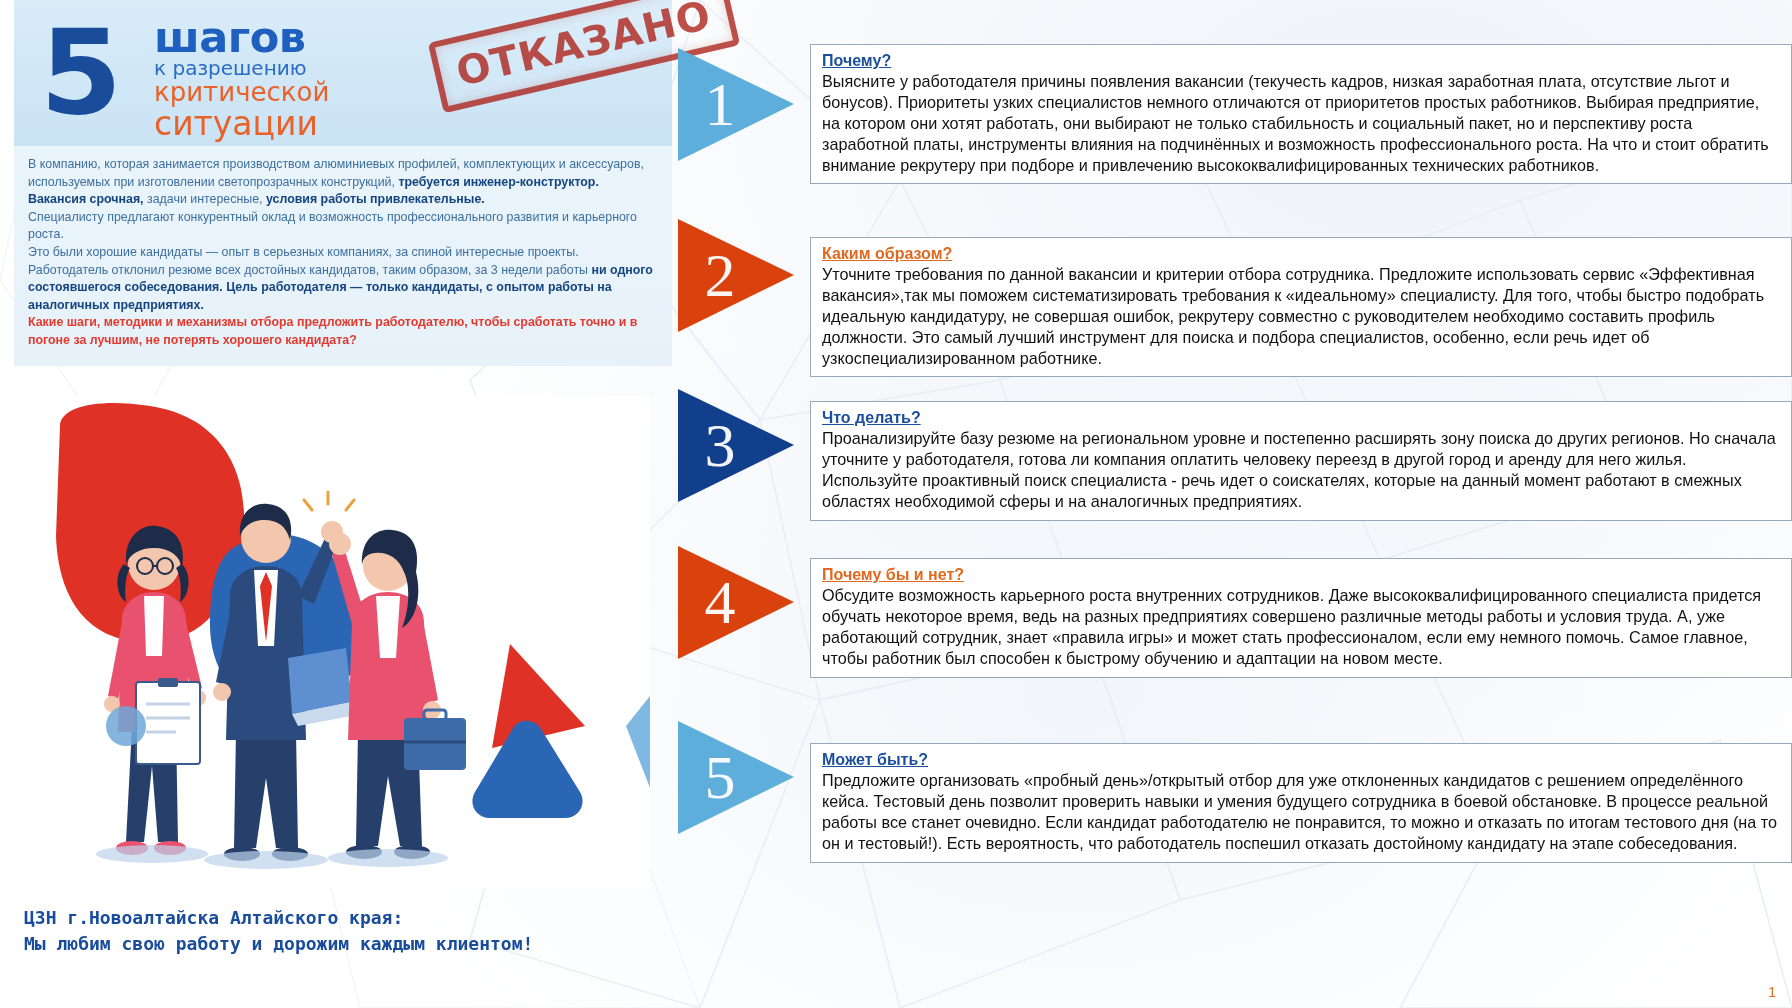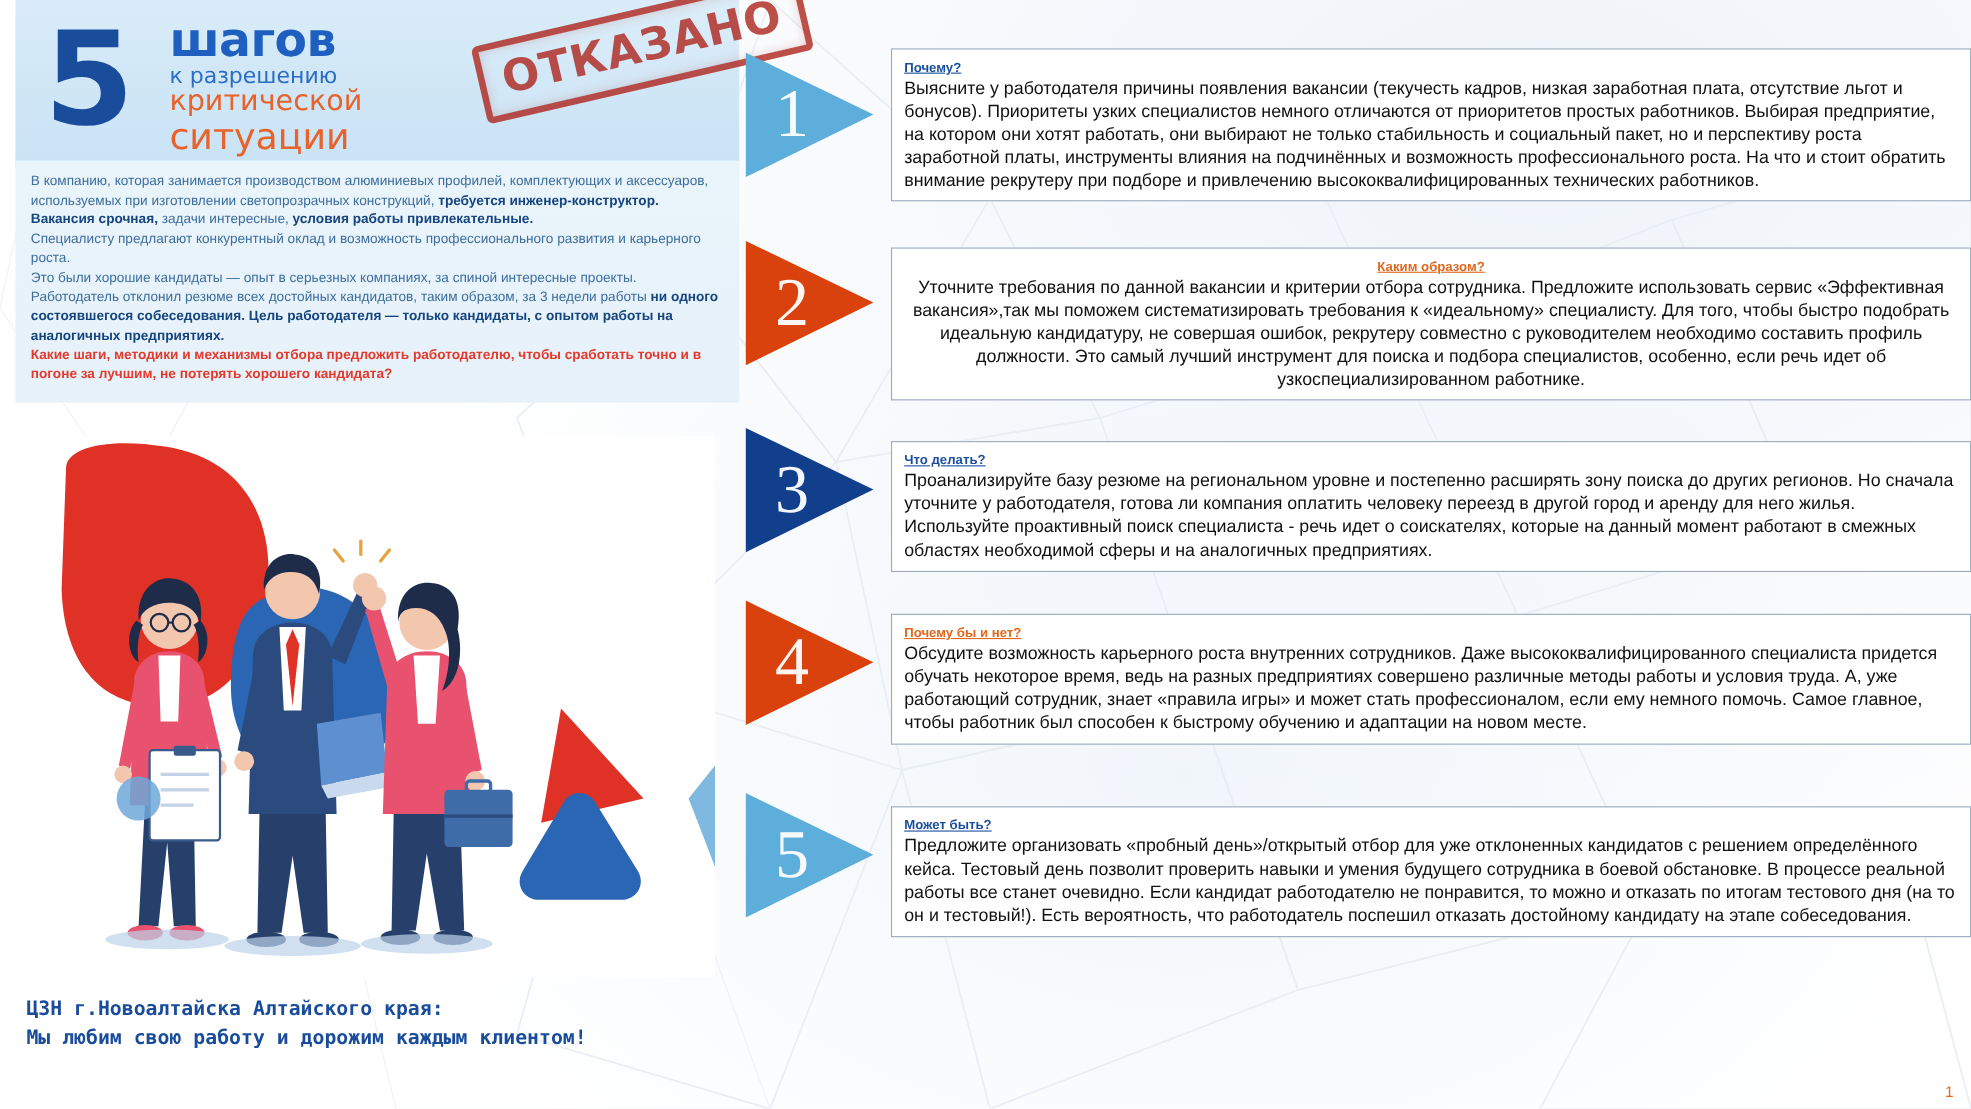--- a/index.html
+++ b/index.html
@@ -83,21 +83,21 @@
     position: absolute; left: 0; top: 0; width: 100%; height: 100%;
     display: flex; align-items: center; justify-content: center;
     color: #ffffff; font-size: 62px; font-family: "Liberation Serif", serif;
     font-weight: 300; padding-right: 34px; opacity: 0.95;
   }
   .box {
     flex: 1; border: 1px solid #98a8bd; background: #ffffff;
     padding: 7px 11px 8px 11px; margin-left: 8px;
   }
   .box .ttl {
-    font-size: 12px; font-weight: bold; text-decoration: underline;
+    font-size: 16px; font-weight: bold; text-decoration: underline;
     display: inline-block; margin-bottom: 1px;
   }
   .ttl.blue { color: #1b4f9c; }
   .ttl.orange { color: #e0681f; }
   .box .body { font-size: 16.2px; line-height: 1.29; color: #111111; }
 
   #page-num {
     position: absolute; right: 16px; bottom: 8px;
     font-size: 14px; color: #e0681f; font-family: "Liberation Sans", sans-serif;
   }
@@ -287,21 +287,21 @@
 
     <div class="step" style="top:213px;">
       <div class="tri-wrap">
         <div class="tri">
           <svg width="128" height="125" viewBox="0 0 128 125">
             <path d="M6 6 L122 62 L6 119 Z" fill="#D9420C"></path>
           </svg>
           <div class="tri-num">2</div>
         </div>
       </div>
-      <div class="box" style="margin-top:12px;text-align:center;">
+      <div class="box" style="margin-top:24px;">
         <div class="ttl orange">Каким образом?</div>
         <div class="body">Уточните требования по данной вакансии и критерии отбора сотрудника.  Предложите использовать сервис «Эффективная вакансия»,так мы поможем систематизировать требования к «идеальному» специалисту.  Для того, чтобы быстро подобрать идеальную кандидатуру,  не совершая ошибок, рекрутеру совместно с руководителем необходимо составить профиль должности. Это самый лучший инструмент для поиска и подбора специалистов,  особенно, если речь идет об узкоспециализированном работнике.</div>
       </div>
     </div>
 
     <div class="step" style="top:383px;">
       <div class="tri-wrap">
         <div class="tri">
           <svg width="128" height="125" viewBox="0 0 128 125">
             <path d="M6 6 L122 62 L6 119 Z" fill="#123F8C"></path>
@@ -332,21 +332,21 @@
 
     <div class="step" style="top:715px;">
       <div class="tri-wrap">
         <div class="tri">
           <svg width="128" height="125" viewBox="0 0 128 125">
             <path d="M6 6 L122 62 L6 119 Z" fill="#5EAEDC"></path>
           </svg>
           <div class="tri-num">5</div>
         </div>
       </div>
-      <div class="box" style="margin-top:18px;">
+      <div class="box" style="margin-top:28px;">
         <div class="ttl blue">Может быть?</div>
         <div class="body">Предложите организовать «пробный день»/открытый отбор для уже отклоненных кандидатов с решением определённого кейса. Тестовый день позволит проверить навыки и умения будущего сотрудника в боевой обстановке. В процессе реальной работы все станет очевидно. Если кандидат работодателю не понравится, то можно и отказать по итогам тестового дня (на то он и тестовый!). Есть вероятность, что работодатель поспешил отказать достойному кандидату  на этапе собеседования.</div>
       </div>
     </div>
   </div>
 
   <div id="page-num">1</div>
 </div>
 
 </body></html>

